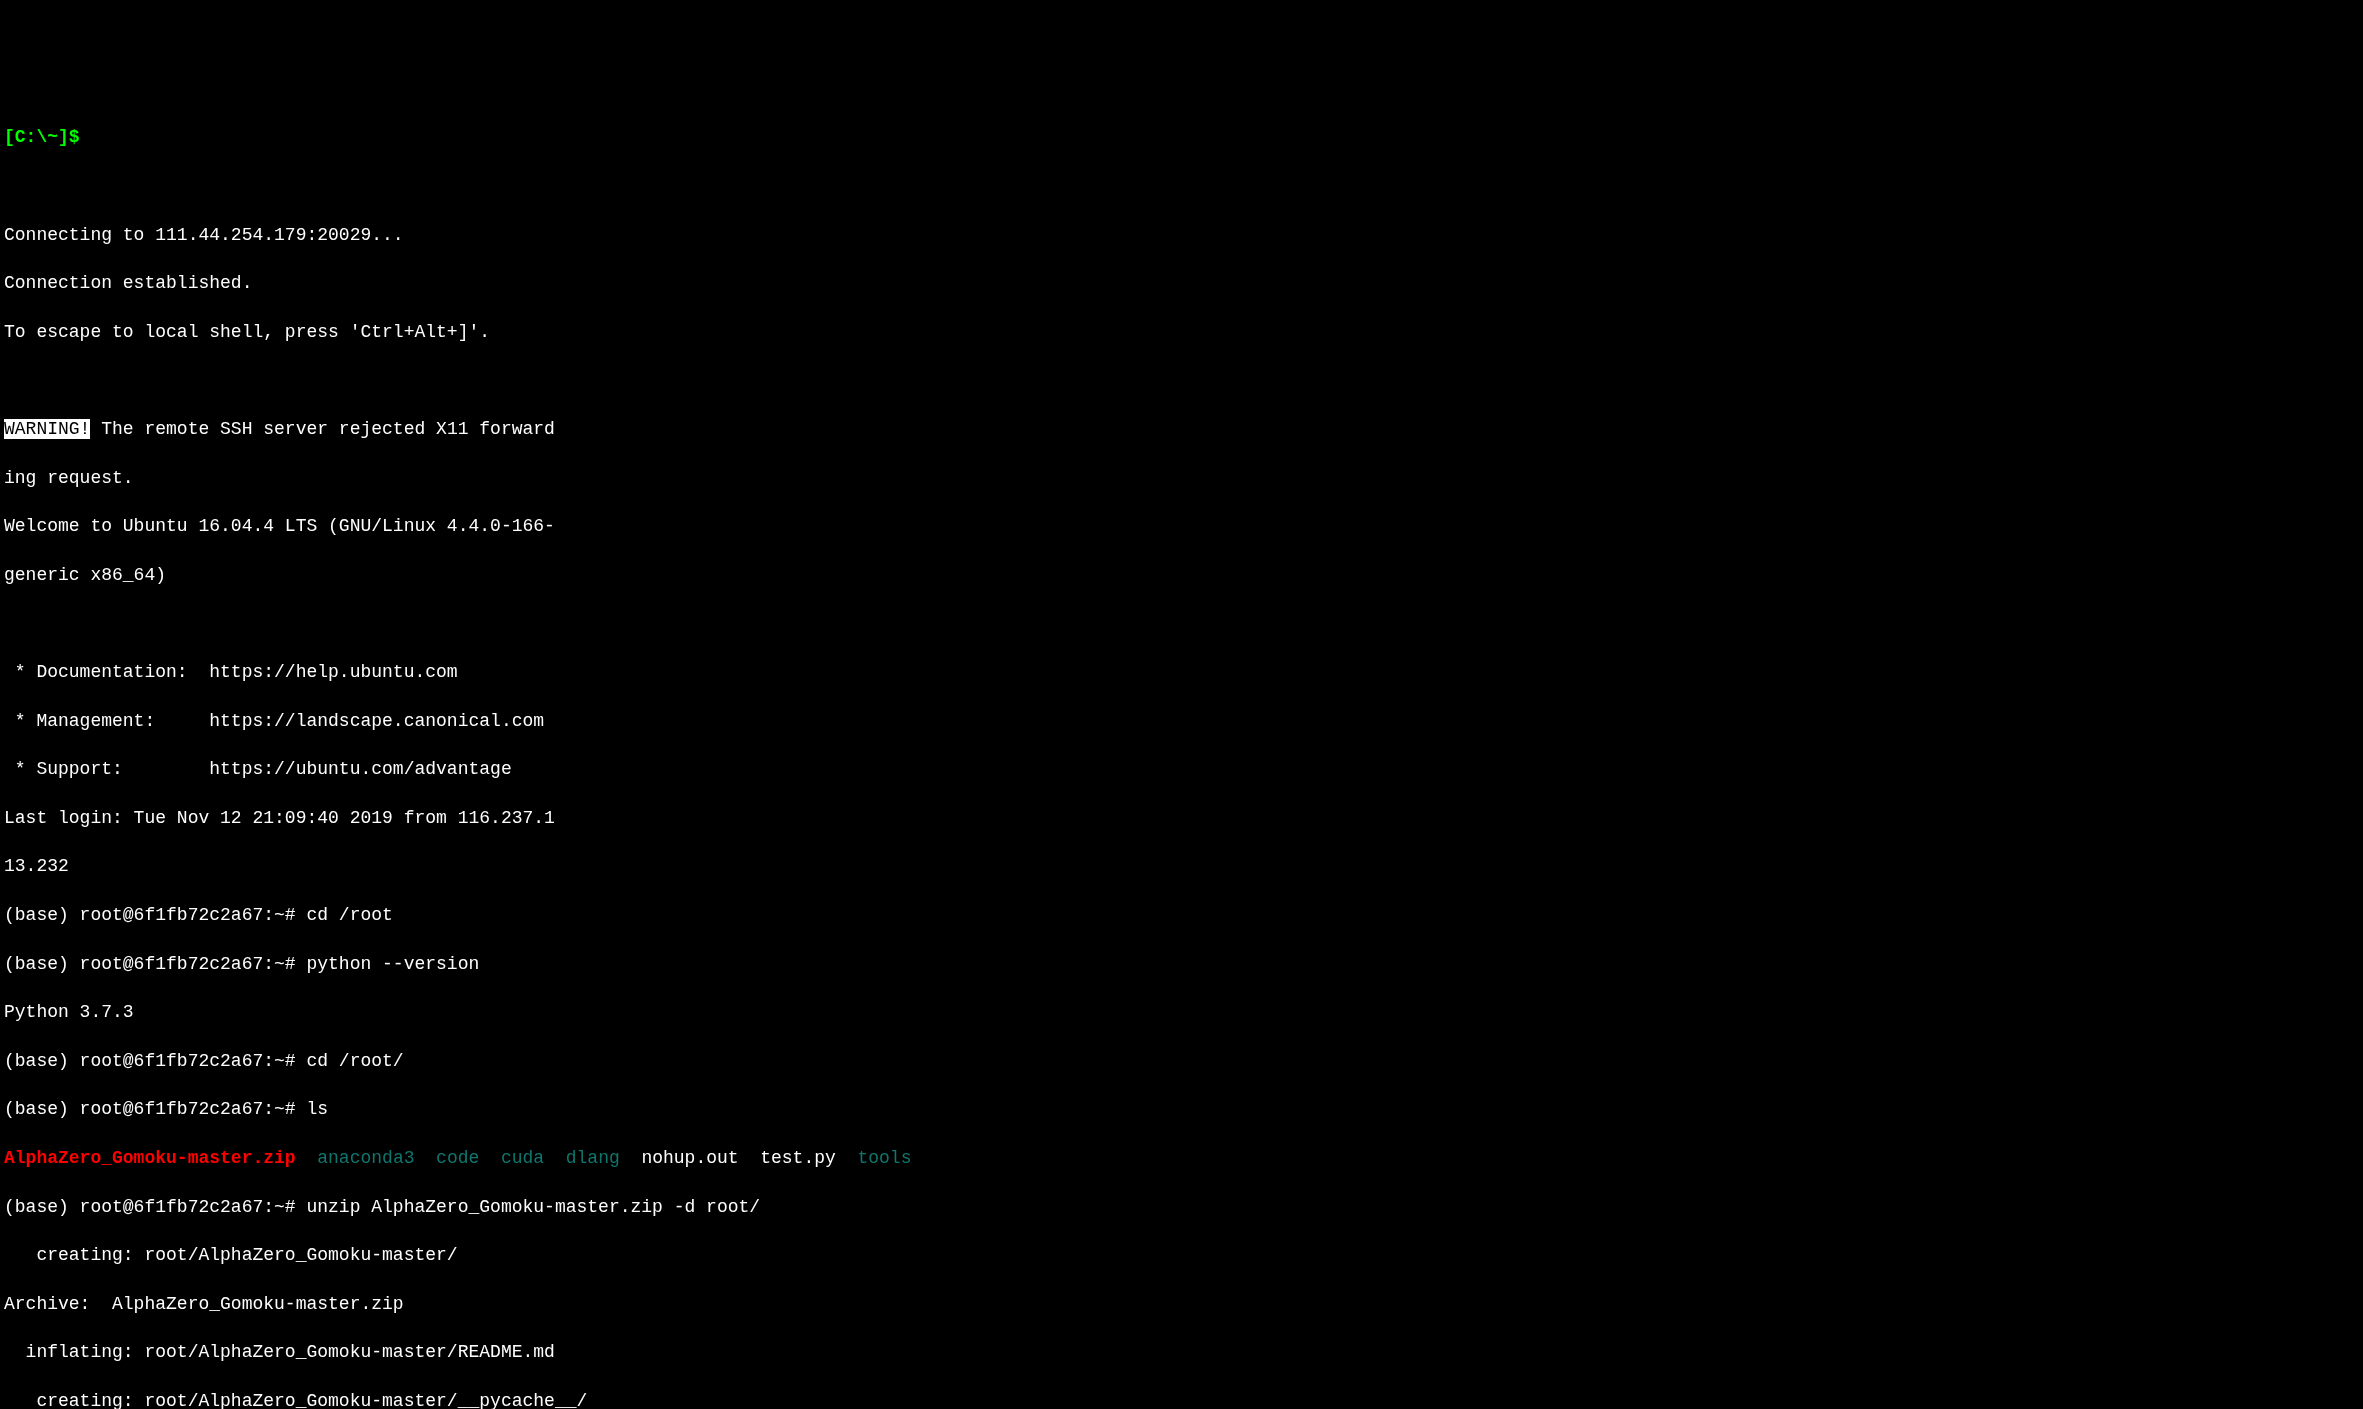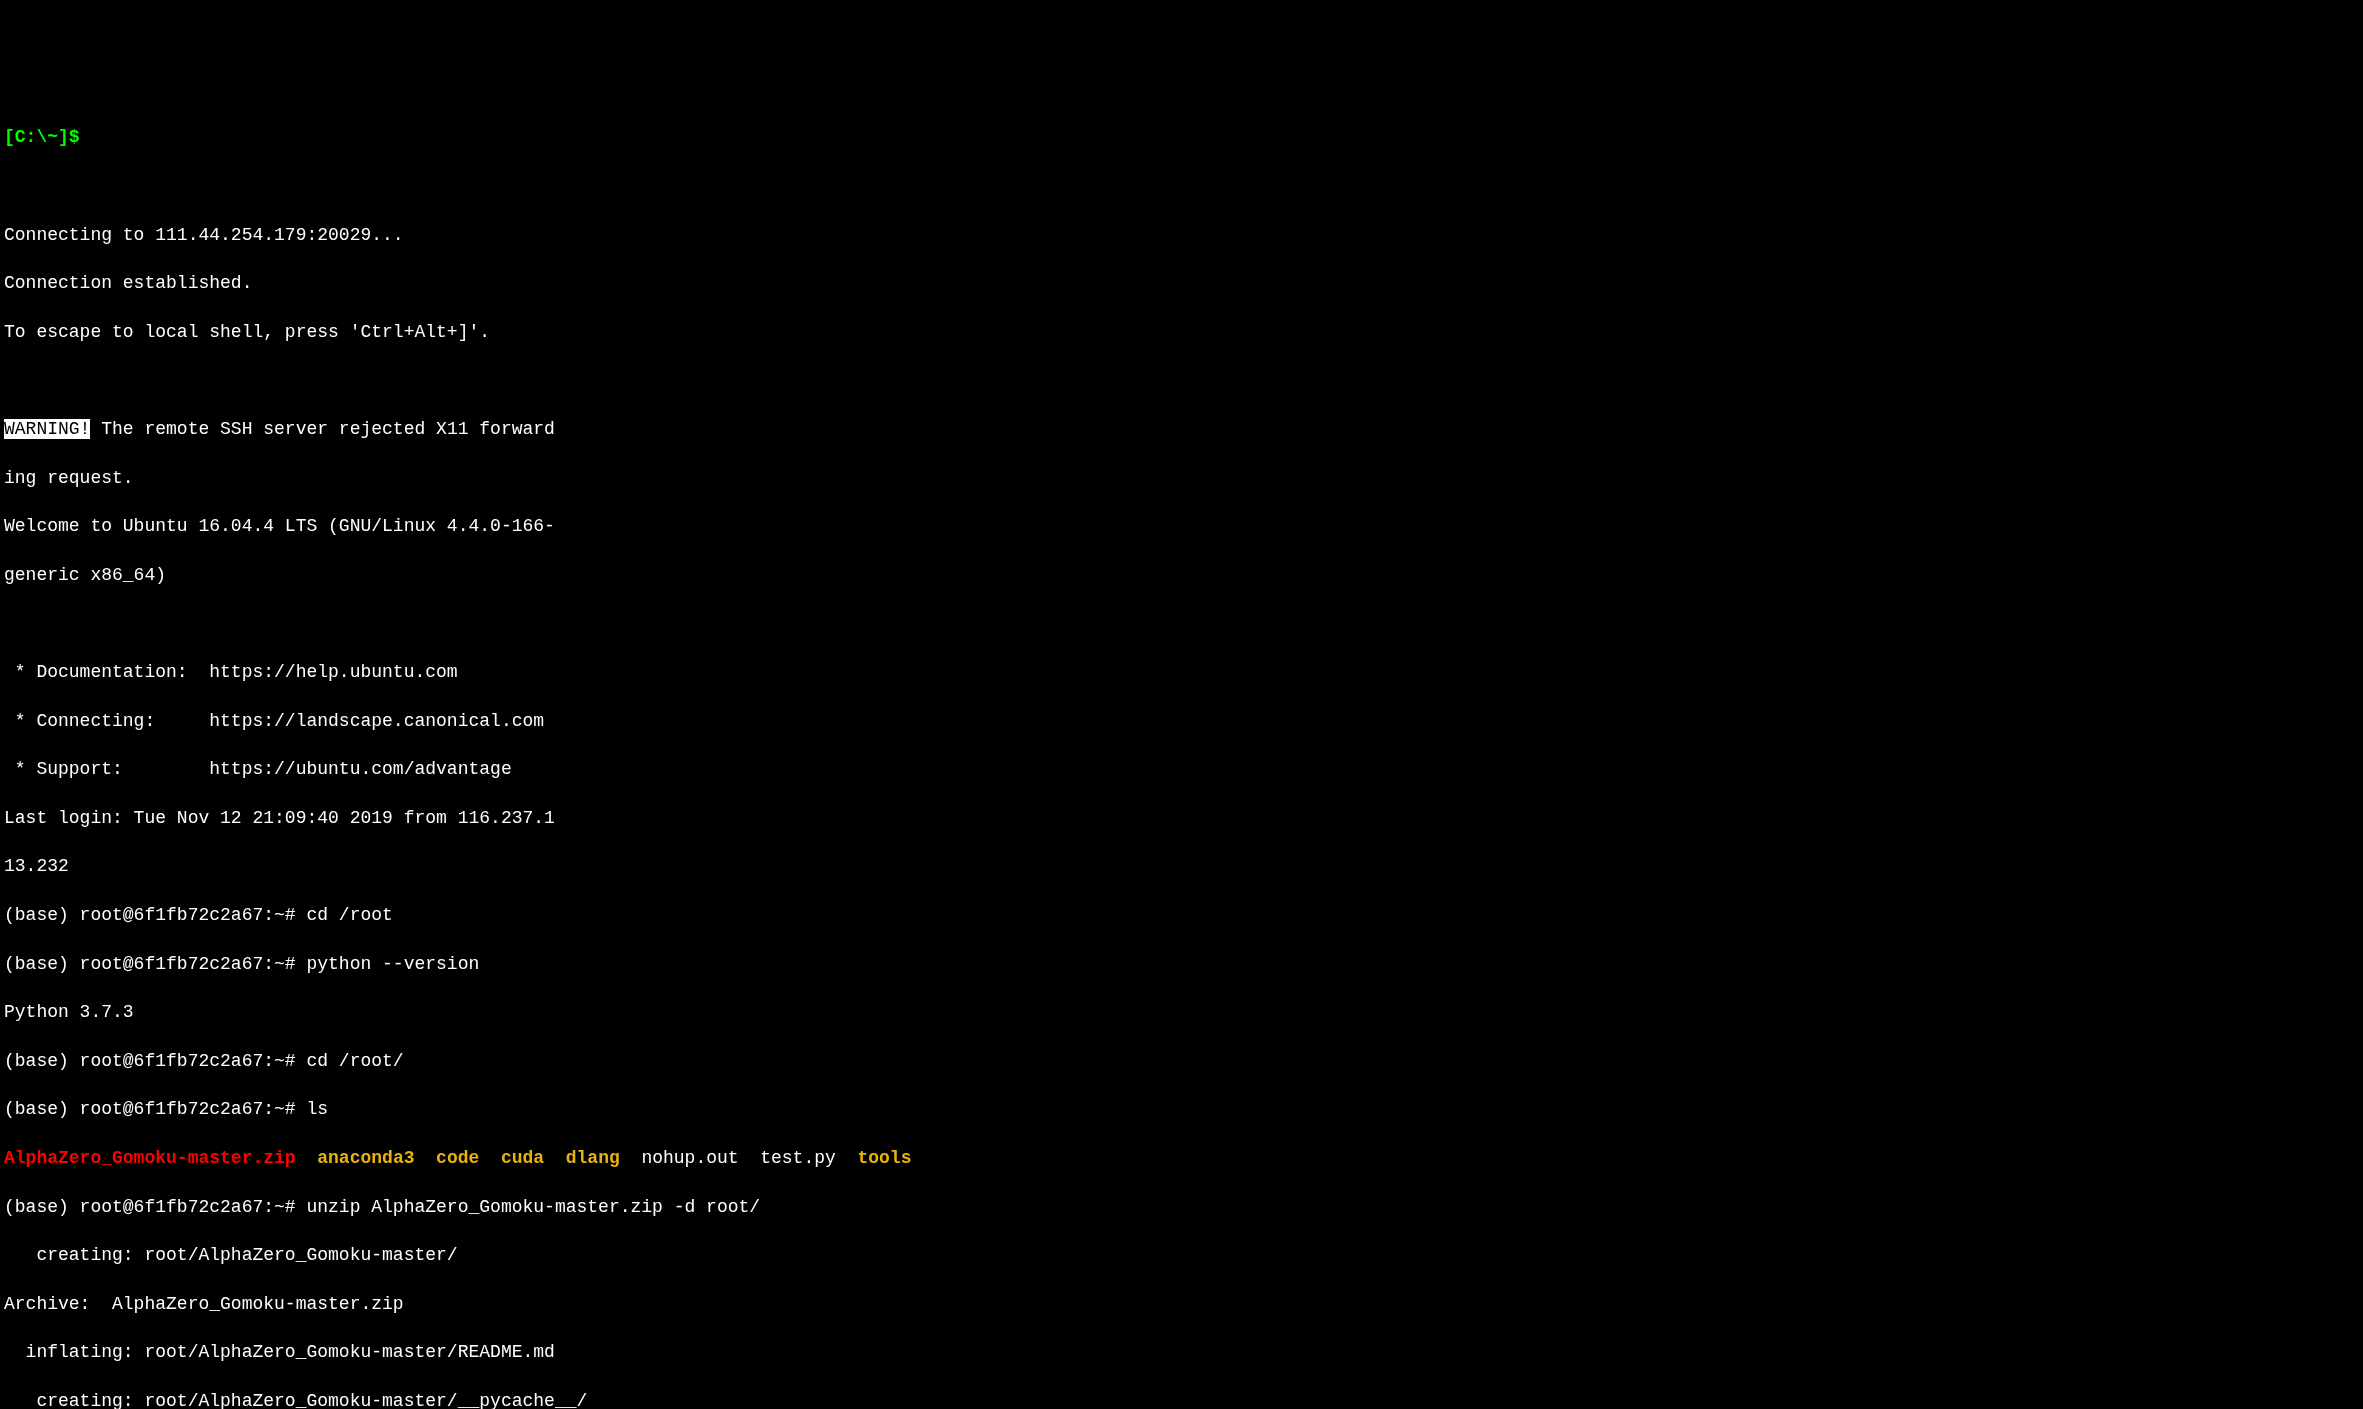--- a/index.html
+++ b/index.html
@@ -11,21 +11,21 @@
       background: #000000;
       color: #ffffff;
       font-family: "Consolas", "Monaco", "Courier New", monospace;
       font-size: 18px;
       line-height: 1.35;
       padding: 4px;
       white-space: pre;
     }
     .green { color: #00ff00; font-weight: bold; }
     .red { color: #ff0000; font-weight: bold; text-align: center; }
-    .teal { color: #eab308; font-weight: bold; }
+    .teal { color: #0f766e; font-weight: normal; }
     .inverse { background: #ffffff; color: #000000; }
     .line { display: block; }
   </style>
 </head>
 <body>
 
 
 
 <div>
 <span class="line"><span class="green">[C:\~]$</span><span> </span></span>
@@ -33,21 +33,21 @@
 <span class="line">Connecting to 111.44.254.179:20029...</span>
 <span class="line">Connection established.</span>
 <span class="line">To escape to local shell, press 'Ctrl+Alt+]'.</span>
 <span class="line"> </span>
 <span class="line"><span class="inverse">WARNING!</span><span> The remote SSH server rejected X11 forward</span></span>
 <span class="line">ing request.</span>
 <span class="line">Welcome to Ubuntu 16.04.4 LTS (GNU/Linux 4.4.0-166-</span>
 <span class="line">generic x86_64)</span>
 <span class="line"> </span>
 <span class="line"> * Documentation:  https://help.ubuntu.com</span>
-<span class="line"> * Connecting:     https://landscape.canonical.com</span>
+<span class="line"> * Management:     https://landscape.canonical.com</span>
 <span class="line"> * Support:        https://ubuntu.com/advantage</span>
 <span class="line">Last login: Tue Nov 12 21:09:40 2019 from 116.237.1</span>
 <span class="line">13.232</span>
 <span class="line">(base) root@6f1fb72c2a67:~# cd /root</span>
 <span class="line">(base) root@6f1fb72c2a67:~# python --version</span>
 <span class="line">Python 3.7.3</span>
 <span class="line">(base) root@6f1fb72c2a67:~# cd /root/</span>
 <span class="line">(base) root@6f1fb72c2a67:~# ls</span>
 <span class="line"><span class="red">AlphaZero_Gomoku-master.zip</span>  <span class="teal">anaconda3</span>  <span class="teal">code</span>  <span class="teal">cuda</span>  <span class="teal">dlang</span>  <span>nohup.out</span>  <span>test.py</span>  <span class="teal">tools</span></span>
 <span class="line">(base) root@6f1fb72c2a67:~# unzip AlphaZero_Gomoku-master.zip -d root/</span>

